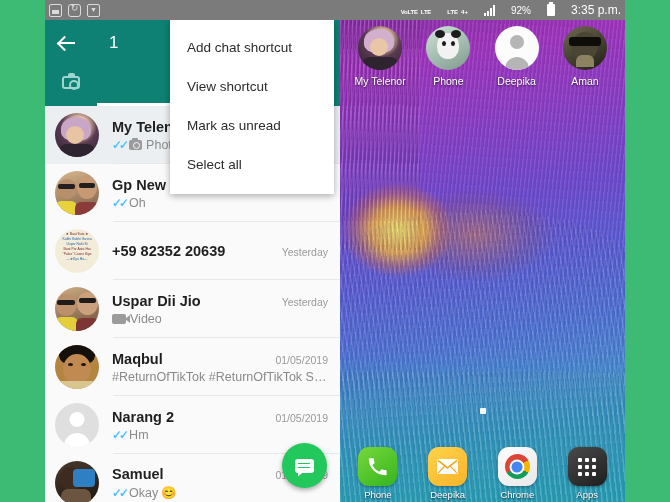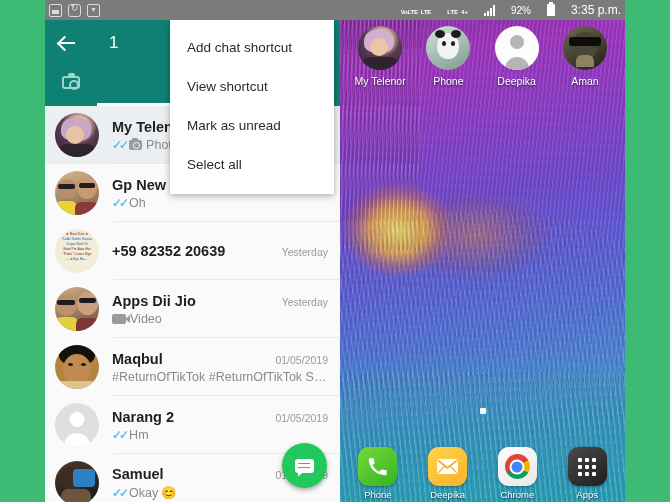--- a/index.html
+++ b/index.html
@@ -321,21 +321,21 @@
           <div class="avatar" style="background:linear-gradient(160deg,#cfae86,#6d4f3a);">
             <div style="position:absolute;left:1px;top:7px;width:21px;height:22px;border-radius:50%;background:#bb906a;"></div>
             <div style="position:absolute;left:22px;top:5px;width:21px;height:23px;border-radius:50%;background:#caa07d;"></div>
             <div style="position:absolute;left:2px;top:13px;width:18px;height:5px;background:#1e1b1c;border-radius:2px;"></div>
             <div style="position:absolute;left:24px;top:11px;width:17px;height:5px;background:#1e1b1c;border-radius:2px;"></div>
             <div style="position:absolute;left:0;bottom:0;width:23px;height:14px;background:#e3cf3c;border-radius:6px 6px 0 0;"></div>
             <div style="position:absolute;right:0;bottom:0;width:23px;height:13px;background:#7d3636;border-radius:6px 6px 0 0;"></div>
           </div>
           <div class="row-body">
             <div class="row-top">
-              <span class="row-name">Apps Dii Jio</span>
+              <span class="row-name">Uspar Dii Jio</span>
               <span class="row-time">Yesterday</span>
             </div>
             <div class="row-sub">
               <span class="mini-vid"></span>
               <span class="sub-txt">Video</span>
             </div>
           </div>
         </div>
 
         <div class="chat-row">

